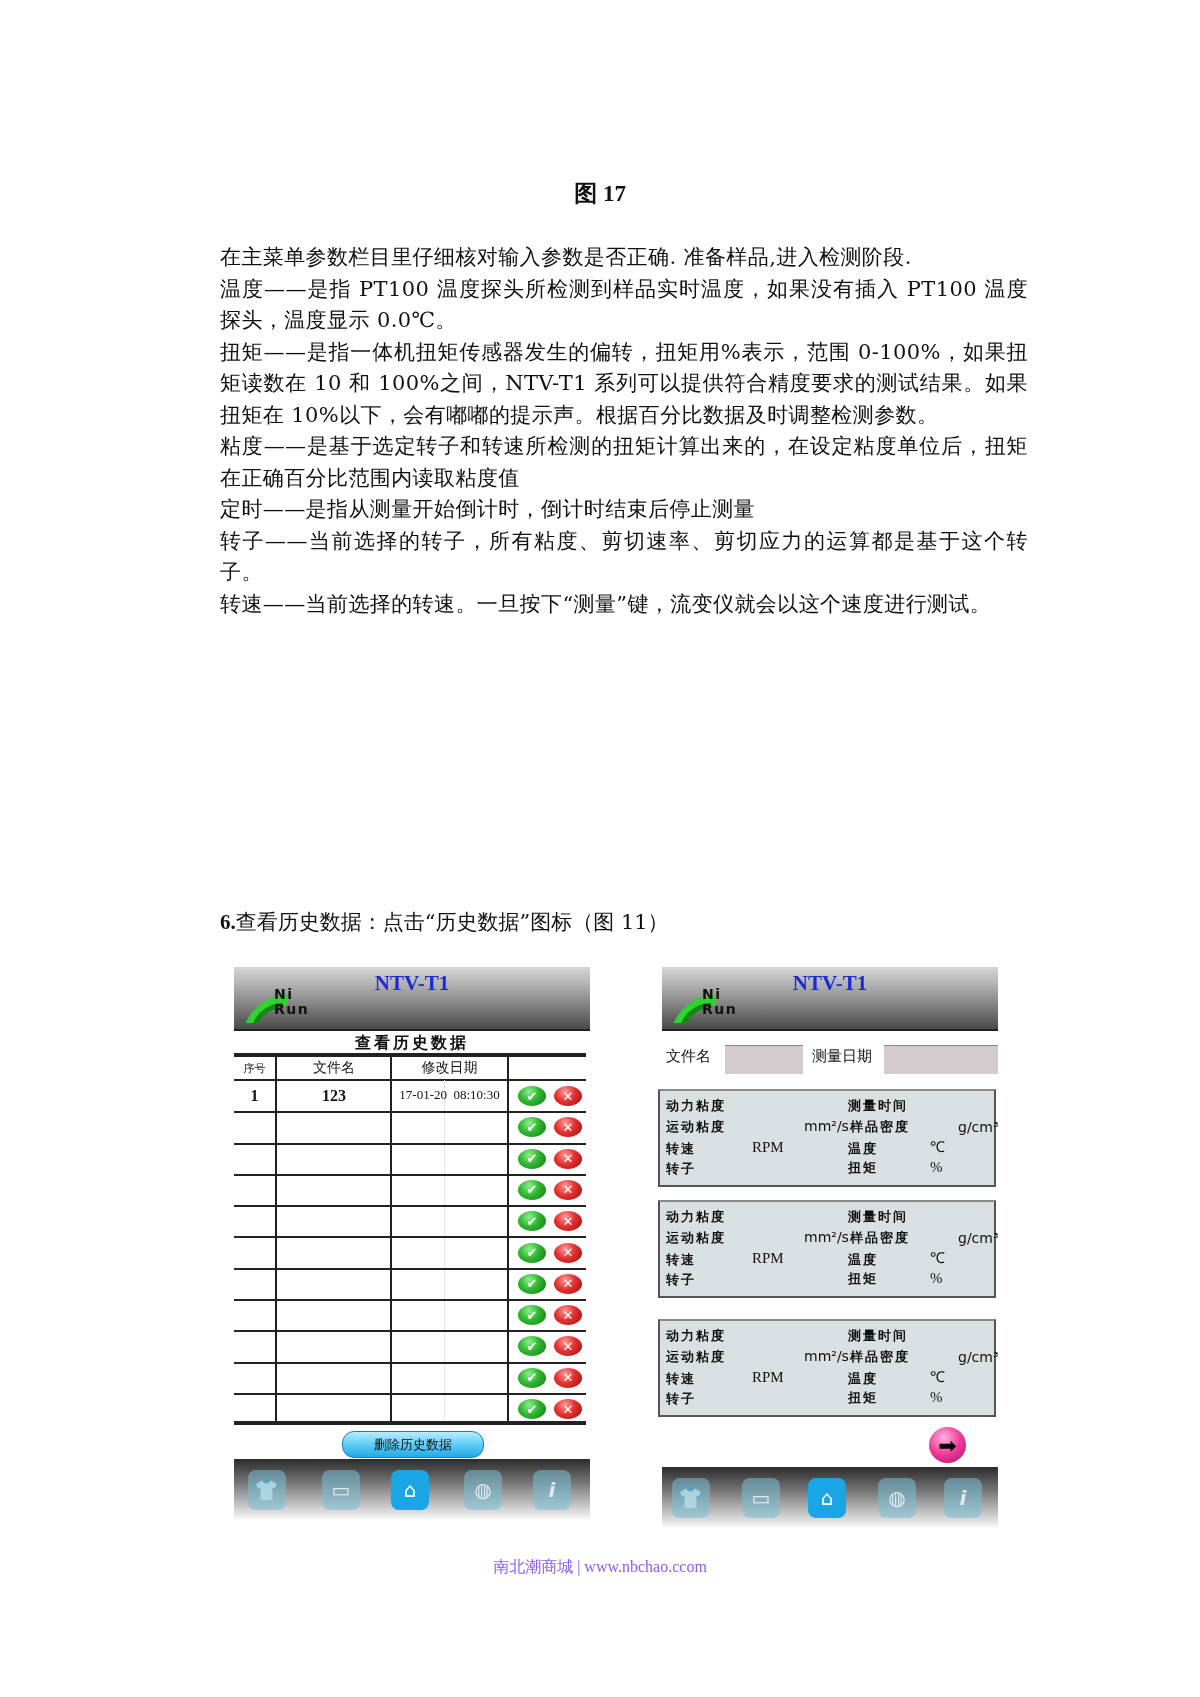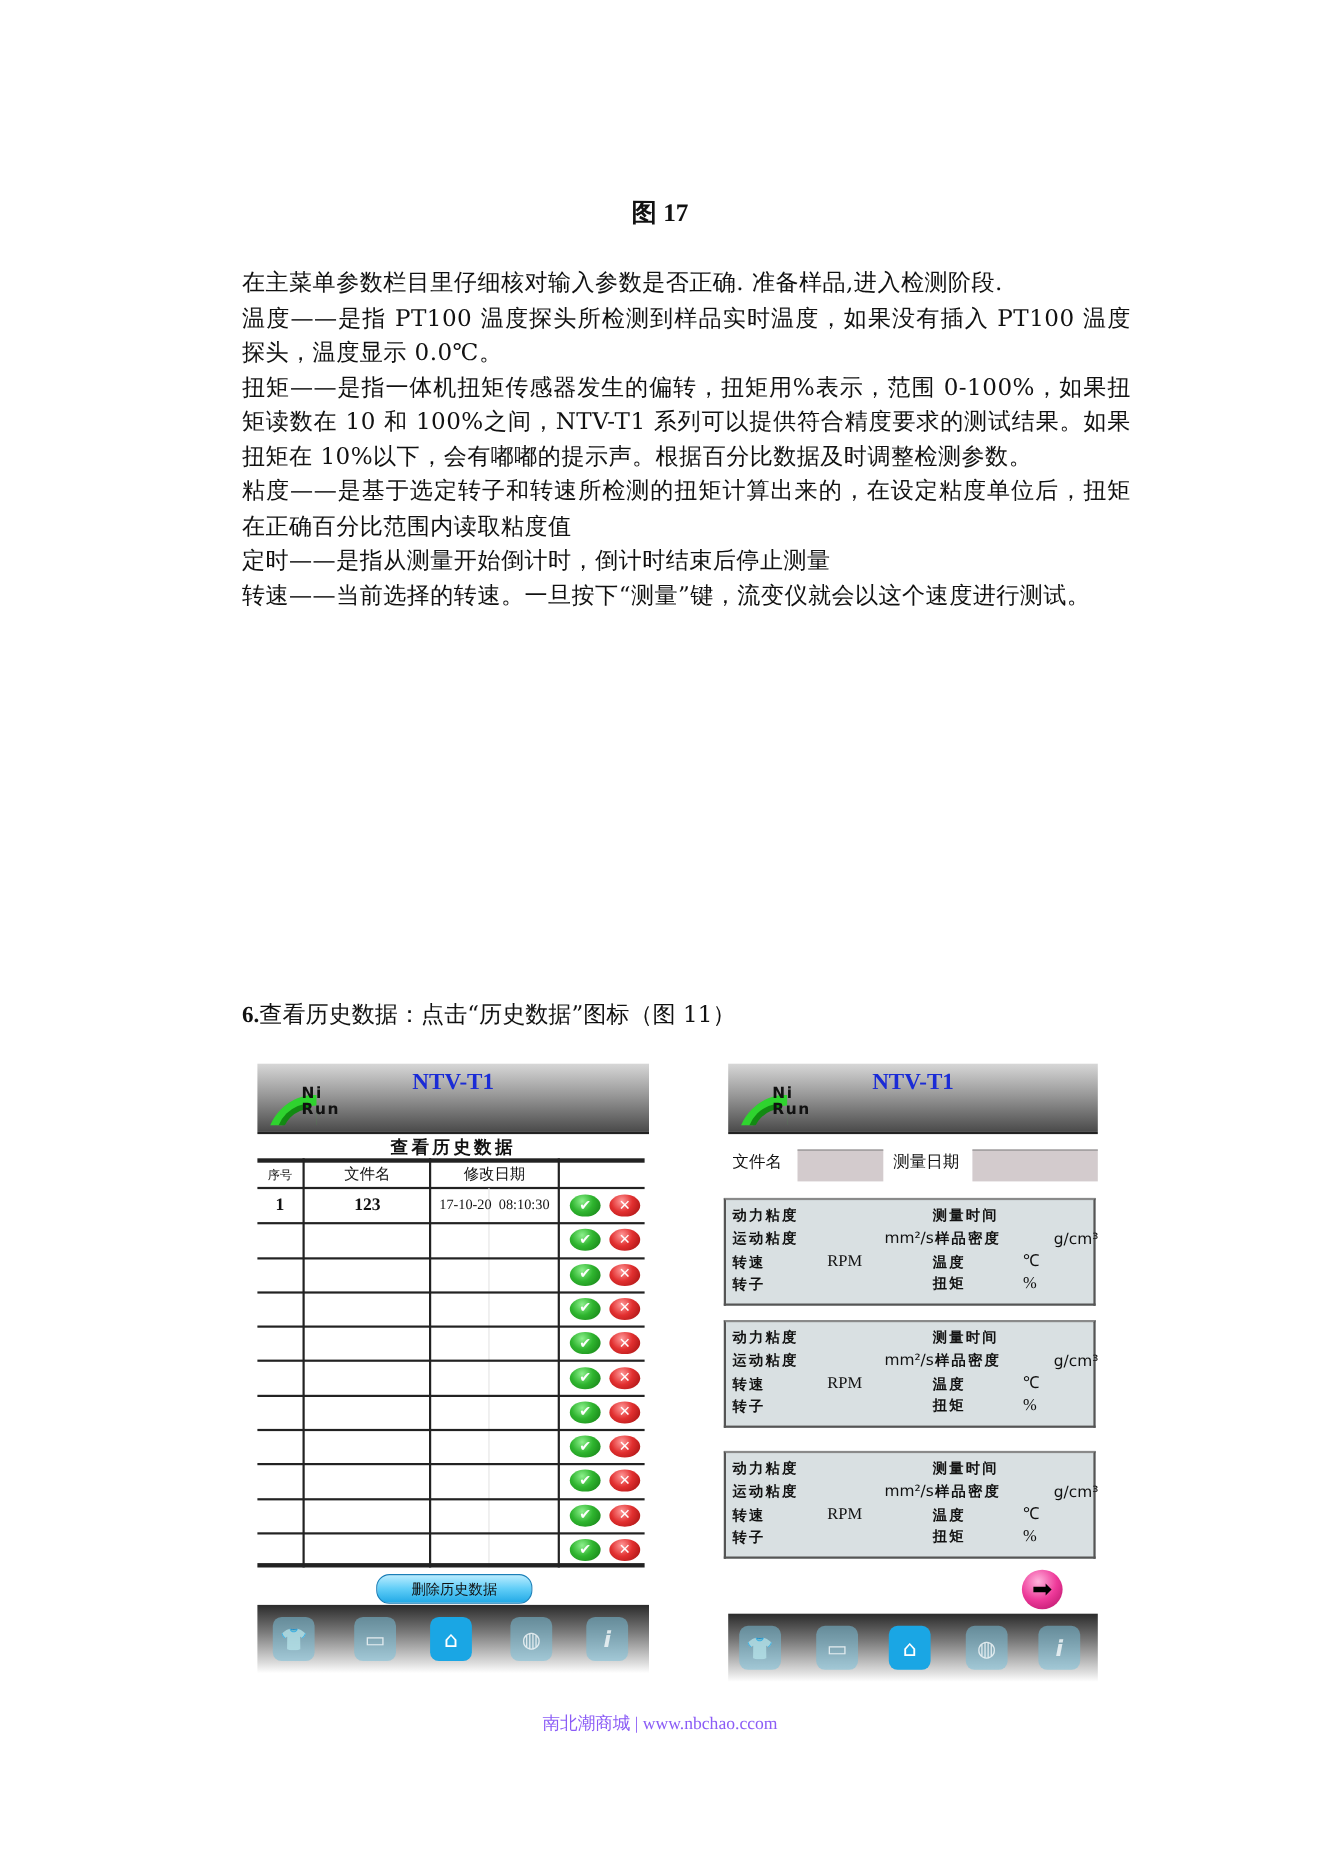--- a/index.html
+++ b/index.html
@@ -75,20 +75,21 @@
 <body>
 
 <div class="abs fig-title">图 17</div>
 
 <div class="abs para">
   <p>在主菜单参数栏目里仔细核对输入参数是否正确. 准备样品,进入检测阶段.</p>
   <p>温度——是指 PT100 温度探头所检测到样品实时温度，如果没有插入 PT100 温度探头，温度显示 0.0℃。</p>
   <p>扭矩——是指一体机扭矩传感器发生的偏转，扭矩用%表示，范围 0-100%，如果扭矩读数在 10 和 100%之间，NTV-T1 系列可以提供符合精度要求的测试结果。如果扭矩在 10%以下，会有嘟嘟的提示声。根据百分比数据及时调整检测参数。</p>
   <p>粘度——是基于选定转子和转速所检测的扭矩计算出来的，在设定粘度单位后，扭矩在正确百分比范围内读取粘度值</p>
   <p>定时——是指从测量开始倒计时，倒计时结束后停止测量</p>
+  <p>转子——当前选择的转子，所有粘度、剪切速率、剪切应力的运算都是基于这个转子。</p>
   <p>转速——当前选择的转速。一旦按下“测量”键，流变仪就会以这个速度进行测试。</p>
 </div>
 
 <div class="abs section-head">
   <b>6.</b><span>查看历史数据：点击“历史数据”图标（图 11）</span>
 </div>
 
 <div class="abs panel" style="left:234px; top:967px; width:356px; height:555px;">
   <div class="hdr">
     <div class="hdr-title">NTV-T1</div>
@@ -114,21 +115,21 @@
 
     <div class="vline" style="left:41px; top:0; height:372px;"></div>
     <div class="vline" style="left:156px; top:0; height:372px;"></div>
     <div class="vline" style="left:273px; top:0; height:372px;"></div>
     <div style="position:absolute; left:210px; top:27px; width:1px; height:345px; background:#e4e4e4;"></div>
 
     <div id="rows">
         <div style="position: absolute; left: 0px; top: 28px; width: 352px; height: 31.3px;">
           <div class="cell" style="left:0;width:41px;top:6px;font-weight:bold;font-size:16px;font-family:'Liberation Serif',serif;">1</div>
           <div class="cell" style="left:43px;width:114px;top:6px;font-weight:bold;font-size:16px;font-family:'Liberation Serif',serif;">123</div>
-          <div class="cell" style="left:158px;width:115px;top:6px;font-size:13px;font-family:'Liberation Serif',serif;white-space:pre;">17-10-20  08:10:30</div>
+          <div class="cell" style="left:158px;width:115px;top:6px;font-size:13px;font-family:'Liberation Serif',serif;white-space:pre;">17-01-20  08:10:30</div>
           <div class="ok-btn" style="left:284px;top:5px;">
             <span>✔</span>
           </div>
           <div class="x-btn" style="left:320px;top:5px;">
             <span>✕</span>
           </div>
           <div style="position:absolute;left:0;top:30.3px;width:352px;height:2px;background:#222;"></div>
         </div>
         <div style="position: absolute; left: 0px; top: 59.3px; width: 352px; height: 31.3px;">
           <div class="cell" style="left:0;width:41px;top:6px;font-weight:bold;font-size:16px;font-family:'Liberation Serif',serif;"></div>

